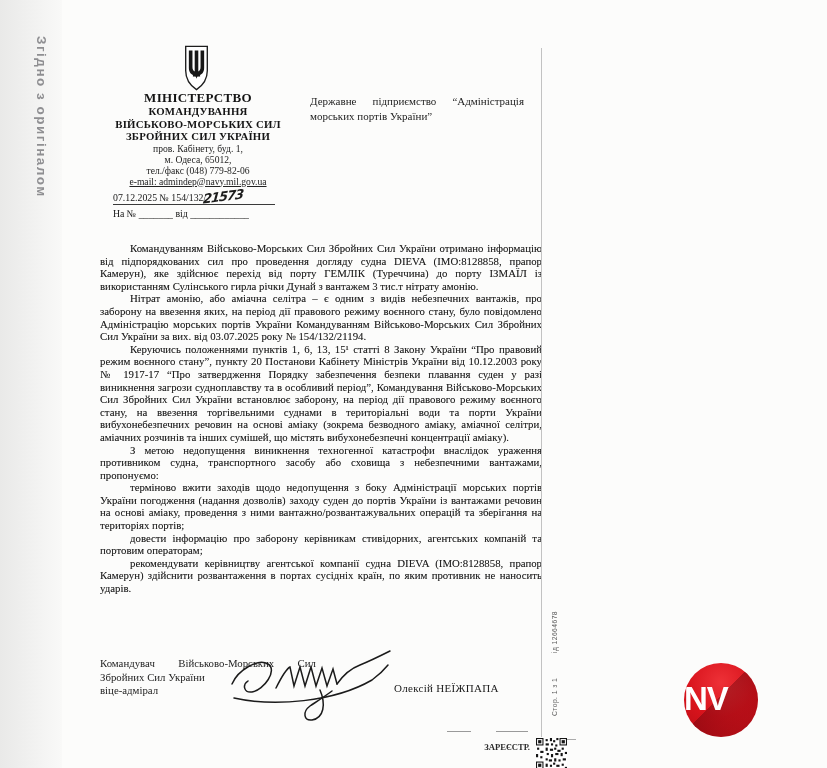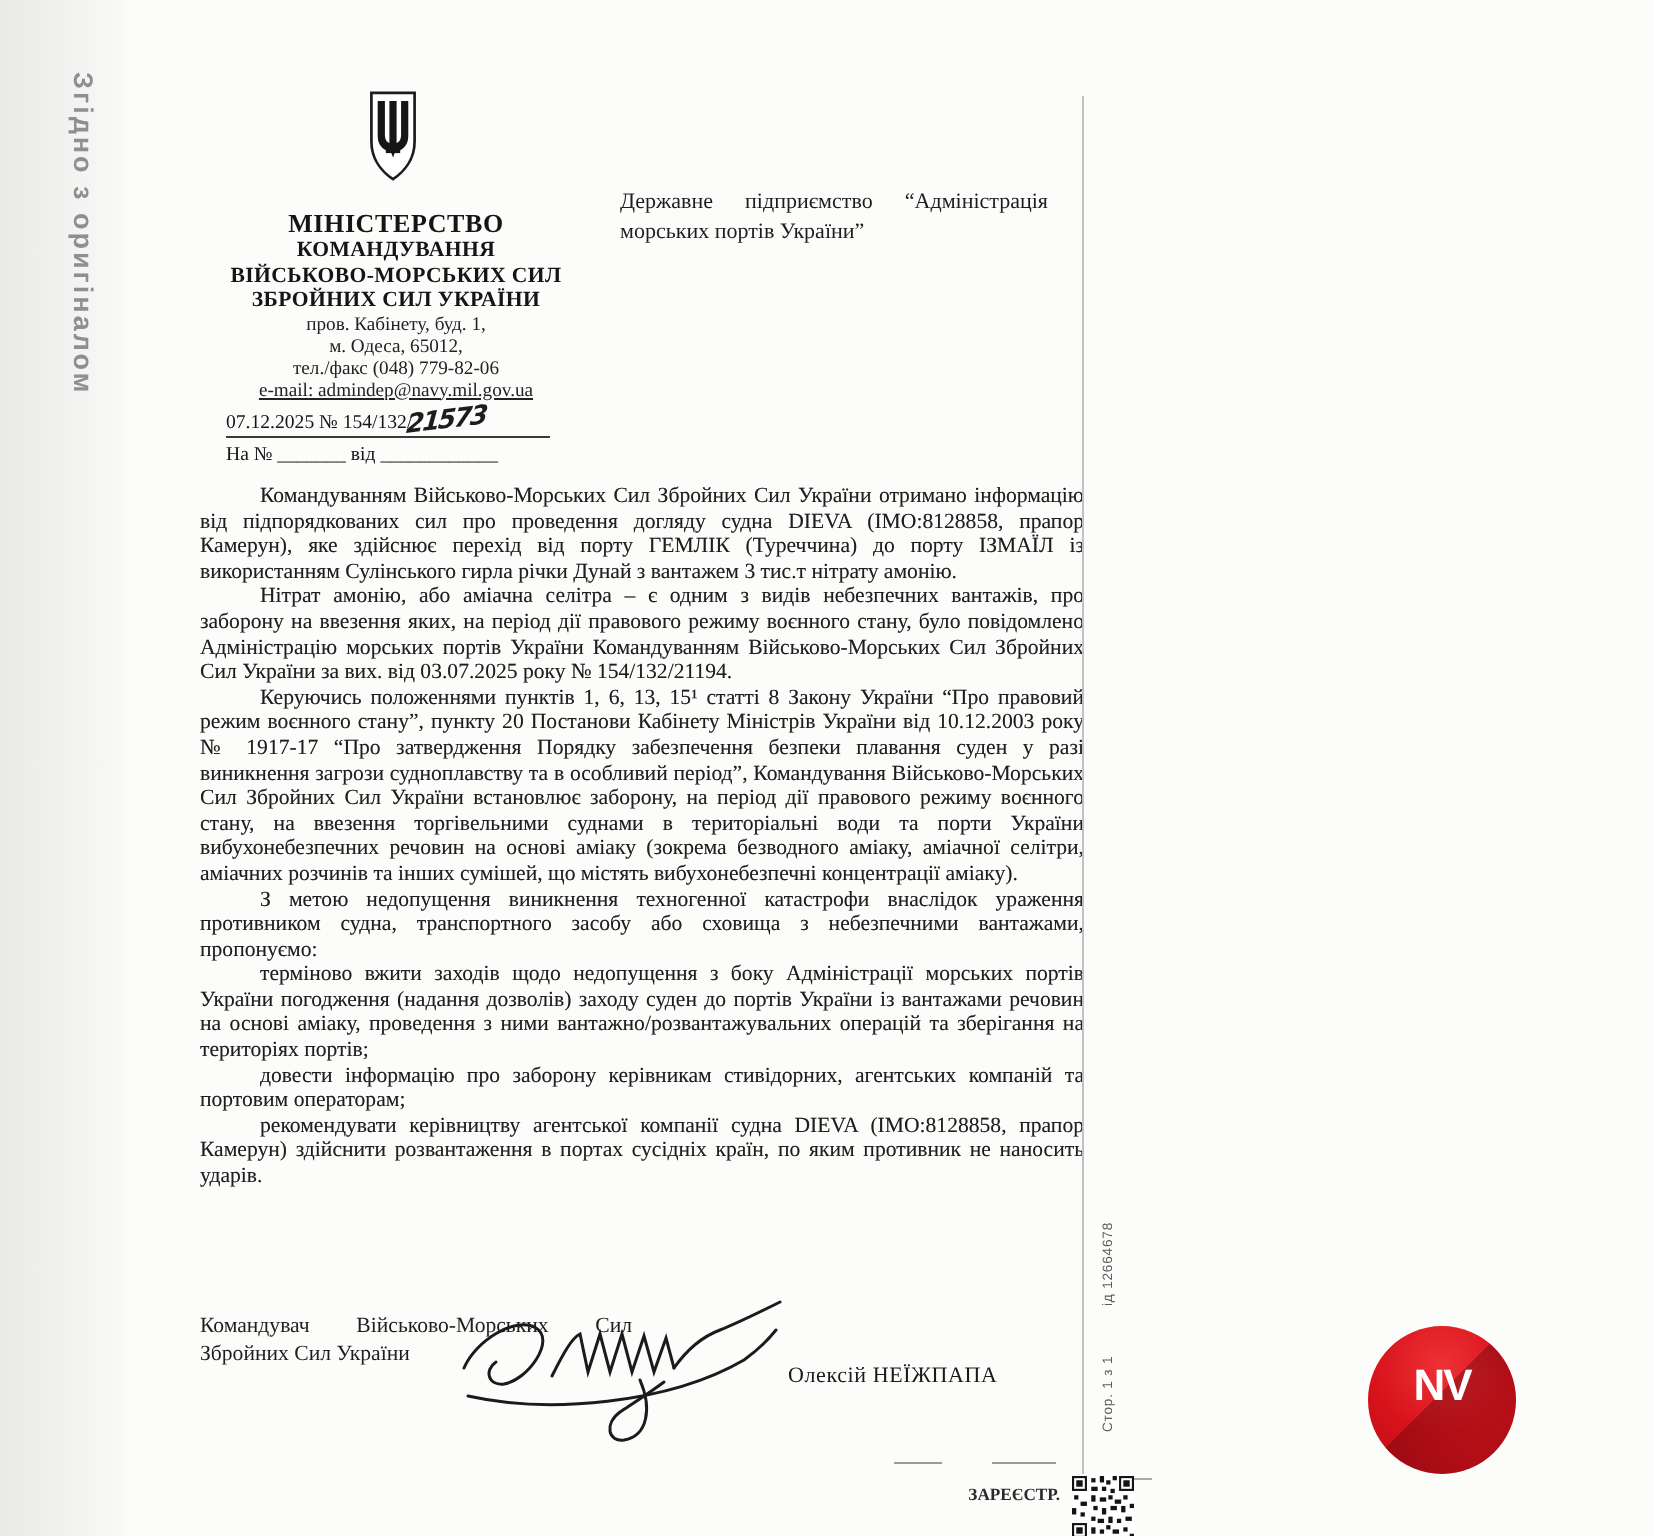--- a/index.html
+++ b/index.html
@@ -14,21 +14,21 @@
   }
   .stamp-left{
     position:absolute; left:34px; top:36px; height:440px;
     writing-mode:vertical-rl;
     font-family:"Liberation Sans", sans-serif;
     font-size:13.5px; font-weight:600; letter-spacing:1.5px; color:#8f8f92;
   }
   
   .emblem{position:absolute; left:183px; top:44px; width:27px; height:48px;}
   .org-block{
-    position:absolute; left:103px; top:104px; width:190px; text-align:center;
+    position:absolute; left:103px; top:90px; width:190px; text-align:center;
     color:#151515;
   }
   .org-l{font-weight:bold; font-size:13px; line-height:15px; letter-spacing:.3px;}
   .org-s{font-weight:bold; font-size:10.8px; line-height:12.5px; letter-spacing:.2px;}
   .addr{font-size:9.6px; line-height:11px; color:#222;}
   .email{font-size:9.6px; line-height:12px; text-decoration:underline; color:#222;}
   .dateline{
     text-align:left; margin:2px 0 0 10px; font-size:9.8px; line-height:13px;
     border-bottom:1px solid #3a3a3a; width:162px; white-space:nowrap;
   }
@@ -73,22 +73,22 @@
   .nv-logo{
     position:absolute; left:684px; top:663px; width:74px; height:74px;
     border-radius:50%; overflow:hidden;
     background:radial-gradient(circle at 50% 26%, #ee3137 0%, #d8131c 52%, #ba0e16 100%);
   }
   .nv-logo::after{
     content:""; position:absolute; inset:0;
     background:linear-gradient(135deg, transparent 47%, rgba(70,0,8,.34) 47%, rgba(70,0,8,.18) 82%, rgba(70,0,8,.22) 100%);
   }
   .nv-text{
-    position:absolute; left:0; right:0; top:17px; text-align:center;
-    font-family:"Liberation Sans", sans-serif; font-weight:bold; font-size:22px;
+    position:absolute; left:0; right:0; top:17px; 
+    font-family:"Liberation Sans", sans-serif; font-weight:bold; font-size:33px;
     letter-spacing:-1px; color:#fff; z-index:2;
   }
 </style>
 </head>
 <body>
 
 <div class="canvas">
   <div class="left-strip"></div>
 
   <div class="stamp-left">Згідно з оригіналом</div>
@@ -126,20 +126,21 @@
     <p>Керуючись положеннями пунктів 1, 6, 13, 15¹ статті 8 Закону України “Про правовий режим воєнного стану”, пункту 20 Постанови Кабінету Міністрів України від 10.12.2003 року № 1917-17 “Про затвердження Порядку забезпечення безпеки плавання суден у разі виникнення загрози судноплавству та в особливий період”, Командування Військово-Морських Сил Збройних Сил України встановлює заборону, на період дії правового режиму воєнного стану, на ввезення торгівельними суднами в територіальні води та порти України вибухонебезпечних речовин на основі аміаку (зокрема безводного аміаку, аміачної селітри, аміачних розчинів та інших сумішей, що містять вибухонебезпечні концентрації аміаку).</p>
     <p>З метою недопущення виникнення техногенної катастрофи внаслідок ураження противником судна, транспортного засобу або сховища з небезпечними вантажами, пропонуємо:</p>
     <p>терміново вжити заходів щодо недопущення з боку Адміністрації морських портів України погодження (надання дозволів) заходу суден до портів України із вантажами речовин на основі аміаку, проведення з ними вантажно/розвантажувальних операцій та зберігання на територіях портів;</p>
     <p>довести інформацію про заборону керівникам стивідорних, агентських компаній та портовим операторам;</p>
     <p>рекомендувати керівництву агентської компанії судна DIEVA (IMO:8128858, прапор Камерун) здійснити розвантаження в портах сусідніх країн, по яким противник не наносить ударів.</p>
   </div>
 
   <div class="sig-block">
     <div class="sig-just">Командувач Військово-Морських Сил</div>
     <div>Збройних Сил України</div>
+    <div>віце-адмірал</div>
   </div>
 
   <div class="sig-svg">
     <svg width="180" height="82" viewBox="0 0 180 82">
       <g fill="none" stroke="#1b1b1b" stroke-width="1.5" stroke-linecap="round">
         <path d="M10 40 C16 26 36 14 46 20 C56 26 42 46 30 48 C22 49 20 41 26 37"></path>
         <path d="M54 44 C60 32 64 25 68 23 L72 42 L78 23 L83 42 L89 23 L94 42 L100 24 L105 42 L111 25 L115 40"></path>
         <path d="M115 40 C122 30 130 24 138 21 C148 17 158 12 168 7"></path>
         <path d="M12 54 C52 63 112 58 150 36 C157 31 162 26 166 21"></path>
         <path d="M98 46 C104 60 102 74 90 76 C82 77 80 68 88 62 C94 58 102 53 110 47"></path>

